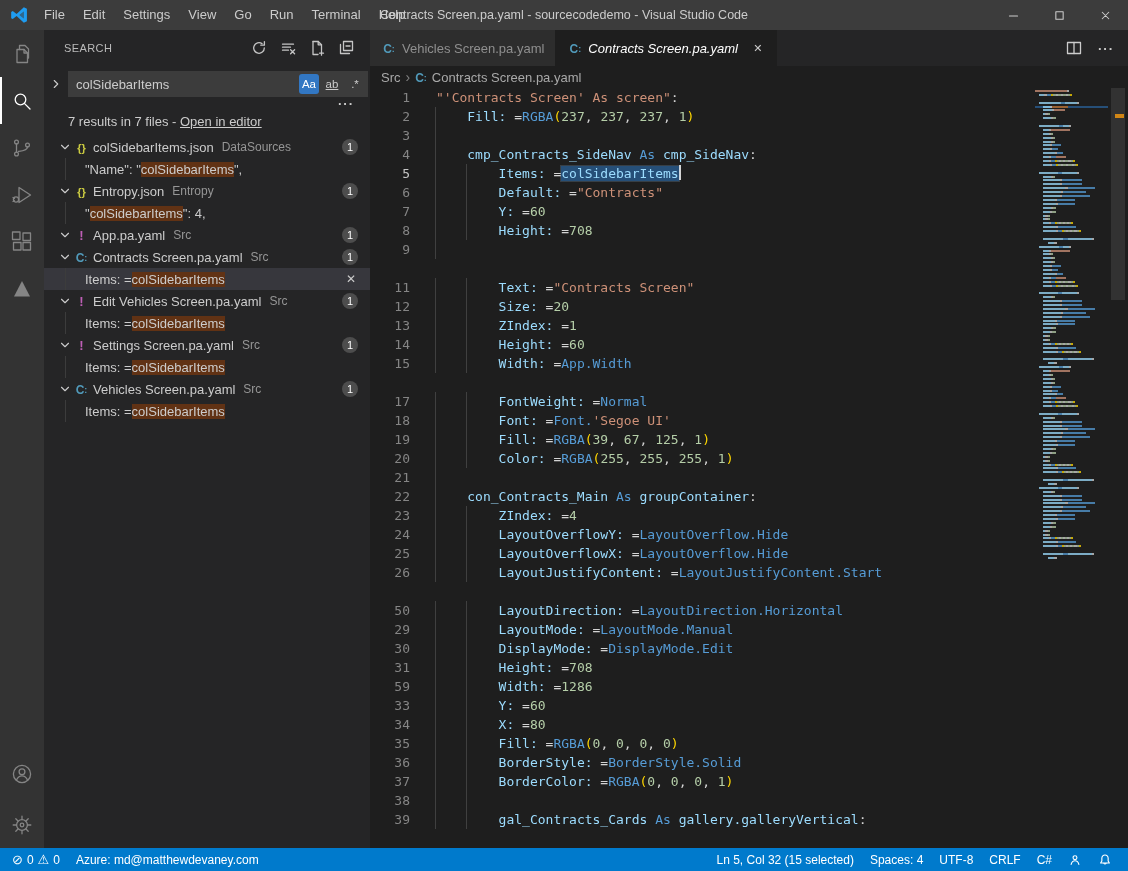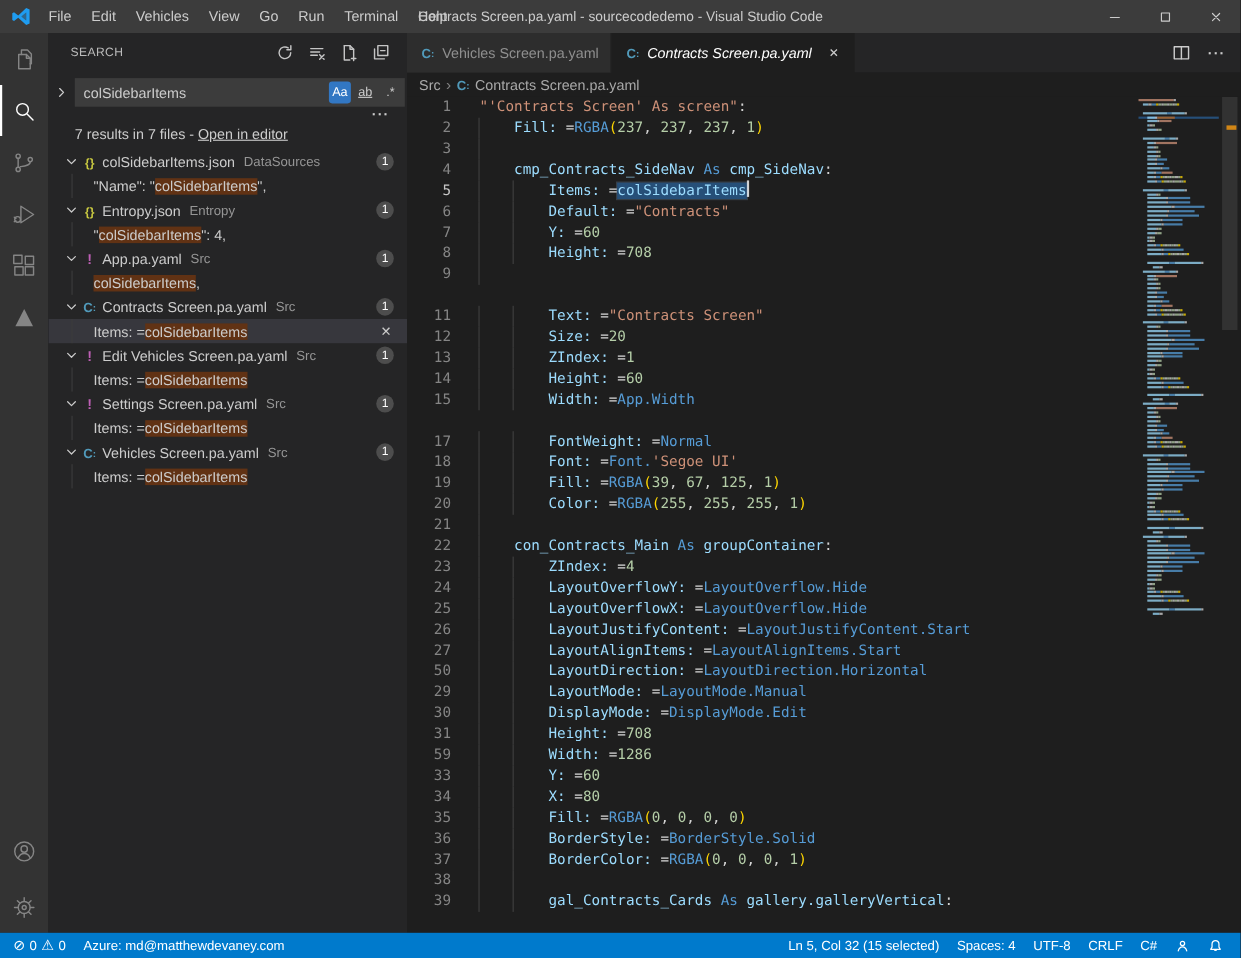--- a/index.html
+++ b/index.html
@@ -136,21 +136,21 @@
     <div class="logo">
       <svg viewBox="0 0 24 24">
           <path fill="#1f9cf0" d="M17.8 2.6l3.7 1.8v15.2l-3.7 1.8-8.7-8.1-4.6 3.6-1.9-1.1v-7.4l1.9-1.1 4.6 3.6z"></path>
           <path fill="#3c3c3c" d="M17.8 7.7L12.6 12l5.2 4.3z"></path>
           <path fill="#1f9cf0" d="M17.8 7.7v8.6L12.6 12z" opacity=".45"></path>
         </svg>
     </div>
     <div class="menus" id="menus">
         <span class="menu-item">File</span>
         <span class="menu-item">Edit</span>
-        <span class="menu-item">Vehicles</span>
+        <span class="menu-item">Settings</span>
         <span class="menu-item">View</span>
         <span class="menu-item">Go</span>
         <span class="menu-item">Run</span>
         <span class="menu-item">Terminal</span>
         <span class="menu-item">Help</span>
       </div>
     <div class="tb-title">Contracts Screen.pa.yaml - sourcecodedemo - Visual Studio Code</div>
     <div class="win-controls" id="winctl">
         <span class="win-btn">
           <svg viewBox="0 0 16 16" fill="none" stroke="currentColor" stroke-width="1.3" stroke-linecap="round" stroke-linejoin="round">
@@ -315,24 +315,20 @@
         <div class="trow">
           <span class="twisty">
             <svg viewBox="0 0 16 16" fill="none" stroke="currentColor" stroke-width="1.3" stroke-linecap="round" stroke-linejoin="round">
               <path d="M4 6l4 4 4-4"></path>
             </svg>
           </span>
           <span class="ficon"><span class="yaml-ic">!</span></span>
           <span class="fname">App.pa.yaml</span>
           <span class="fdir">Src</span>
           <span class="badge">1</span>
-        </div>
-        <div class="trow mrow">
-          <span class="tguide"></span>
-          <span><span></span><span class="hl">colSidebarItems</span><span>,</span></span>
         </div>
         <div class="trow">
           <span class="twisty">
             <svg viewBox="0 0 16 16" fill="none" stroke="currentColor" stroke-width="1.3" stroke-linecap="round" stroke-linejoin="round">
               <path d="M4 6l4 4 4-4"></path>
             </svg>
           </span>
           <span class="ficon"><span class="pa-ic">C<i>:</i></span></span>
           <span class="fname">Contracts Screen.pa.yaml</span>
           <span class="fdir">Src</span>
@@ -563,21 +559,20 @@
         <div class="cl" style="top: 304px;"><span class="ig" style="left: 65px;"></span><span class="ig" style="left: 96.308px;"></span><span class="ln">17</span><span class="ct" style="padding-left: 62.616px;"><span class="tk-key">FontWeight:</span><span class="tk-plain"> =</span><span class="tk-ident">Normal</span></span></div>
         <div class="cl" style="top: 323px;"><span class="ig" style="left: 65px;"></span><span class="ig" style="left: 96.308px;"></span><span class="ln">18</span><span class="ct" style="padding-left: 62.616px;"><span class="tk-key">Font:</span><span class="tk-plain"> =</span><span class="tk-ident">Font.</span><span class="tk-str">'Segoe UI'</span></span></div>
         <div class="cl" style="top: 342px;"><span class="ig" style="left: 65px;"></span><span class="ig" style="left: 96.308px;"></span><span class="ln">19</span><span class="ct" style="padding-left: 62.616px;"><span class="tk-key">Fill:</span><span class="tk-plain"> =</span><span class="tk-ident">RGBA</span><span class="tk-paren">(</span><span class="tk-num">39</span><span class="tk-plain">, </span><span class="tk-num">67</span><span class="tk-plain">, </span><span class="tk-num">125</span><span class="tk-plain">, </span><span class="tk-num">1</span><span class="tk-paren">)</span></span></div>
         <div class="cl" style="top: 361px;"><span class="ig" style="left: 65px;"></span><span class="ig" style="left: 96.308px;"></span><span class="ln">20</span><span class="ct" style="padding-left: 62.616px;"><span class="tk-key">Color:</span><span class="tk-plain"> =</span><span class="tk-ident">RGBA</span><span class="tk-paren">(</span><span class="tk-num">255</span><span class="tk-plain">, </span><span class="tk-num">255</span><span class="tk-plain">, </span><span class="tk-num">255</span><span class="tk-plain">, </span><span class="tk-num">1</span><span class="tk-paren">)</span></span></div>
         <div class="cl" style="top: 380px;"><span class="ig" style="left: 65px;"></span><span class="ln">21</span><span class="ct" style="padding-left: 31.308px;"></span></div>
         <div class="cl" style="top: 399px;"><span class="ig" style="left: 65px;"></span><span class="ln">22</span><span class="ct" style="padding-left: 31.308px;"><span class="tk-name">con_Contracts_Main</span><span class="tk-kw"> As </span><span class="tk-name">groupContainer</span><span class="tk-plain">:</span></span></div>
         <div class="cl" style="top: 418px;"><span class="ig" style="left: 65px;"></span><span class="ig" style="left: 96.308px;"></span><span class="ln">23</span><span class="ct" style="padding-left: 62.616px;"><span class="tk-key">ZIndex:</span><span class="tk-plain"> =</span><span class="tk-num">4</span></span></div>
         <div class="cl" style="top: 437px;"><span class="ig" style="left: 65px;"></span><span class="ig" style="left: 96.308px;"></span><span class="ln">24</span><span class="ct" style="padding-left: 62.616px;"><span class="tk-key">LayoutOverflowY:</span><span class="tk-plain"> =</span><span class="tk-ident">LayoutOverflow.Hide</span></span></div>
         <div class="cl" style="top: 456px;"><span class="ig" style="left: 65px;"></span><span class="ig" style="left: 96.308px;"></span><span class="ln">25</span><span class="ct" style="padding-left: 62.616px;"><span class="tk-key">LayoutOverflowX:</span><span class="tk-plain"> =</span><span class="tk-ident">LayoutOverflow.Hide</span></span></div>
         <div class="cl" style="top: 475px;"><span class="ig" style="left: 65px;"></span><span class="ig" style="left: 96.308px;"></span><span class="ln">26</span><span class="ct" style="padding-left: 62.616px;"><span class="tk-key">LayoutJustifyContent:</span><span class="tk-plain"> =</span><span class="tk-ident">LayoutJustifyContent.Start</span></span></div>
-        <div class="cl" style="top: 494px;"><span class="ig" style="left: 65px;"></span><span class="ig" style="left: 96.308px;"></span><span class="ln">27</span><span class="ct" style="padding-left: 62.616px;"><span class="tk-key">LayoutAlignItems:</span><span class="tk-plain"> =</span><span class="tk-ident">LayoutAlignItems.Start</span></span></div>
         <div class="cl" style="top: 513px;"><span class="ig" style="left: 65px;"></span><span class="ig" style="left: 96.308px;"></span><span class="ln">50</span><span class="ct" style="padding-left: 62.616px;"><span class="tk-key">LayoutDirection:</span><span class="tk-plain"> =</span><span class="tk-ident">LayoutDirection.Horizontal</span></span></div>
         <div class="cl" style="top: 532px;"><span class="ig" style="left: 65px;"></span><span class="ig" style="left: 96.308px;"></span><span class="ln">29</span><span class="ct" style="padding-left: 62.616px;"><span class="tk-key">LayoutMode:</span><span class="tk-plain"> =</span><span class="tk-ident">LayoutMode.Manual</span></span></div>
         <div class="cl" style="top: 551px;"><span class="ig" style="left: 65px;"></span><span class="ig" style="left: 96.308px;"></span><span class="ln">30</span><span class="ct" style="padding-left: 62.616px;"><span class="tk-key">DisplayMode:</span><span class="tk-plain"> =</span><span class="tk-ident">DisplayMode.Edit</span></span></div>
         <div class="cl" style="top: 570px;"><span class="ig" style="left: 65px;"></span><span class="ig" style="left: 96.308px;"></span><span class="ln">31</span><span class="ct" style="padding-left: 62.616px;"><span class="tk-key">Height:</span><span class="tk-plain"> =</span><span class="tk-num">708</span></span></div>
         <div class="cl" style="top: 589px;"><span class="ig" style="left: 65px;"></span><span class="ig" style="left: 96.308px;"></span><span class="ln">59</span><span class="ct" style="padding-left: 62.616px;"><span class="tk-key">Width:</span><span class="tk-plain"> =</span><span class="tk-num">1286</span></span></div>
         <div class="cl" style="top: 608px;"><span class="ig" style="left: 65px;"></span><span class="ig" style="left: 96.308px;"></span><span class="ln">33</span><span class="ct" style="padding-left: 62.616px;"><span class="tk-key">Y:</span><span class="tk-plain"> =</span><span class="tk-num">60</span></span></div>
         <div class="cl" style="top: 627px;"><span class="ig" style="left: 65px;"></span><span class="ig" style="left: 96.308px;"></span><span class="ln">34</span><span class="ct" style="padding-left: 62.616px;"><span class="tk-key">X:</span><span class="tk-plain"> =</span><span class="tk-num">80</span></span></div>
         <div class="cl" style="top: 646px;"><span class="ig" style="left: 65px;"></span><span class="ig" style="left: 96.308px;"></span><span class="ln">35</span><span class="ct" style="padding-left: 62.616px;"><span class="tk-key">Fill:</span><span class="tk-plain"> =</span><span class="tk-ident">RGBA</span><span class="tk-paren">(</span><span class="tk-num">0</span><span class="tk-plain">, </span><span class="tk-num">0</span><span class="tk-plain">, </span><span class="tk-num">0</span><span class="tk-plain">, </span><span class="tk-num">0</span><span class="tk-paren">)</span></span></div>
         <div class="cl" style="top: 665px;"><span class="ig" style="left: 65px;"></span><span class="ig" style="left: 96.308px;"></span><span class="ln">36</span><span class="ct" style="padding-left: 62.616px;"><span class="tk-key">BorderStyle:</span><span class="tk-plain"> =</span><span class="tk-ident">BorderStyle.Solid</span></span></div>
         <div class="cl" style="top: 684px;"><span class="ig" style="left: 65px;"></span><span class="ig" style="left: 96.308px;"></span><span class="ln">37</span><span class="ct" style="padding-left: 62.616px;"><span class="tk-key">BorderColor:</span><span class="tk-plain"> =</span><span class="tk-ident">RGBA</span><span class="tk-paren">(</span><span class="tk-num">0</span><span class="tk-plain">, </span><span class="tk-num">0</span><span class="tk-plain">, </span><span class="tk-num">0</span><span class="tk-plain">, </span><span class="tk-num">1</span><span class="tk-paren">)</span></span></div>

